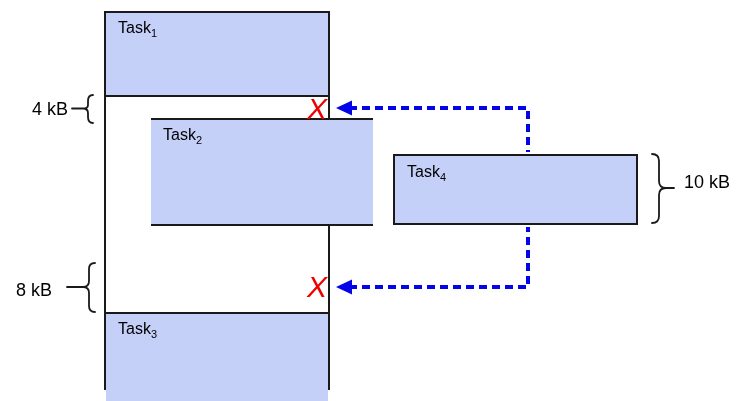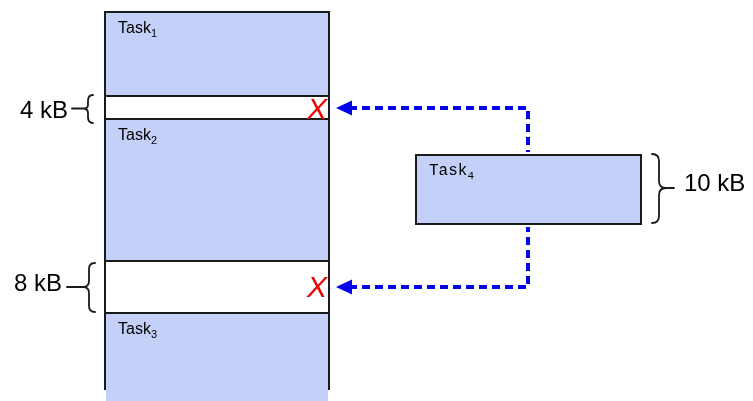--- a/index.html
+++ b/index.html
@@ -22,56 +22,55 @@
     box-sizing: border-box;
     background: #fff;
   }
   .mem-block {
     position: absolute;
     left: 0; width: 100%;
     background: var(--block_fill, #c5d0f8);
     box-sizing: border-box;
   }
   .mem-block.b1 { top: 0;     height: 84px;  border-bottom: 2px solid var(--outline); }
-  .mem-block.b2 { top: 105px; height: 144px; border-top: 2px solid var(--outline); border-bottom: 2px solid var(--outline); }
+  .mem-block.b2 { top: 105px; height: 108px; border-top: 2px solid var(--outline); border-bottom: 2px solid var(--outline); margin-left: 45px; }
   .mem-block.b3 { top: 299px; height: 96px;  border-top: 2px solid var(--outline); }
   .mem-gap {
     position: absolute;
     left: 0; width: 100%;
     background: #fff;
   }
   .mem-gap.g1 { top: 84px;  height: 21px; }
   .mem-gap.g2 { top: 249px; height: 50px; }
   .blk-label {
     display: inline-block;
     padding: 5px 0 0 12px;
     font-size: 16px;
     line-height: 19px;
   }
   .blk-label sub { font-size: 11px; line-height: 0; }
   
   .task4-box {
     position: absolute;
-    left: 415px; top: 154px;
-    width: 227px; height: 71px;
+    left: 393px; top: 154px;
+    width: 245px; height: 71px;
     border: 2px solid var(--outline, #1a1a1a);
     box-sizing: border-box;
     background: var(--block_fill, #c5d0f8);
-    font-family: Liberation Mono, monospace;
   }
   .task4-box .blk-label { padding: 6px 0 0 12px; }
   
   .size-label {
     position: absolute;
-    font-size: 24px;
+    font-size: 18px;
     line-height: 21px;
     white-space: nowrap;
   }
   .size-label.l4  { left: 6px;   top: 99px;  width: 62px; text-align: right; }
-  .size-label.l8  { left: 6px;   top: 272px; width: 56px; text-align: right; }
+  .size-label.l8  { left: 6px;   top: 280px; width: 56px; text-align: center; }
   .size-label.l12 { left: 684px; top: 172px; }
   
   .reject-x {
     position: absolute;
     width: 26px; height: 30px;
     display: flex; align-items: center; justify-content: center;
     color: var(--reject_red, #ee0000);
     font-size: 30px;
     font-style: italic;
     font-weight: 500;

